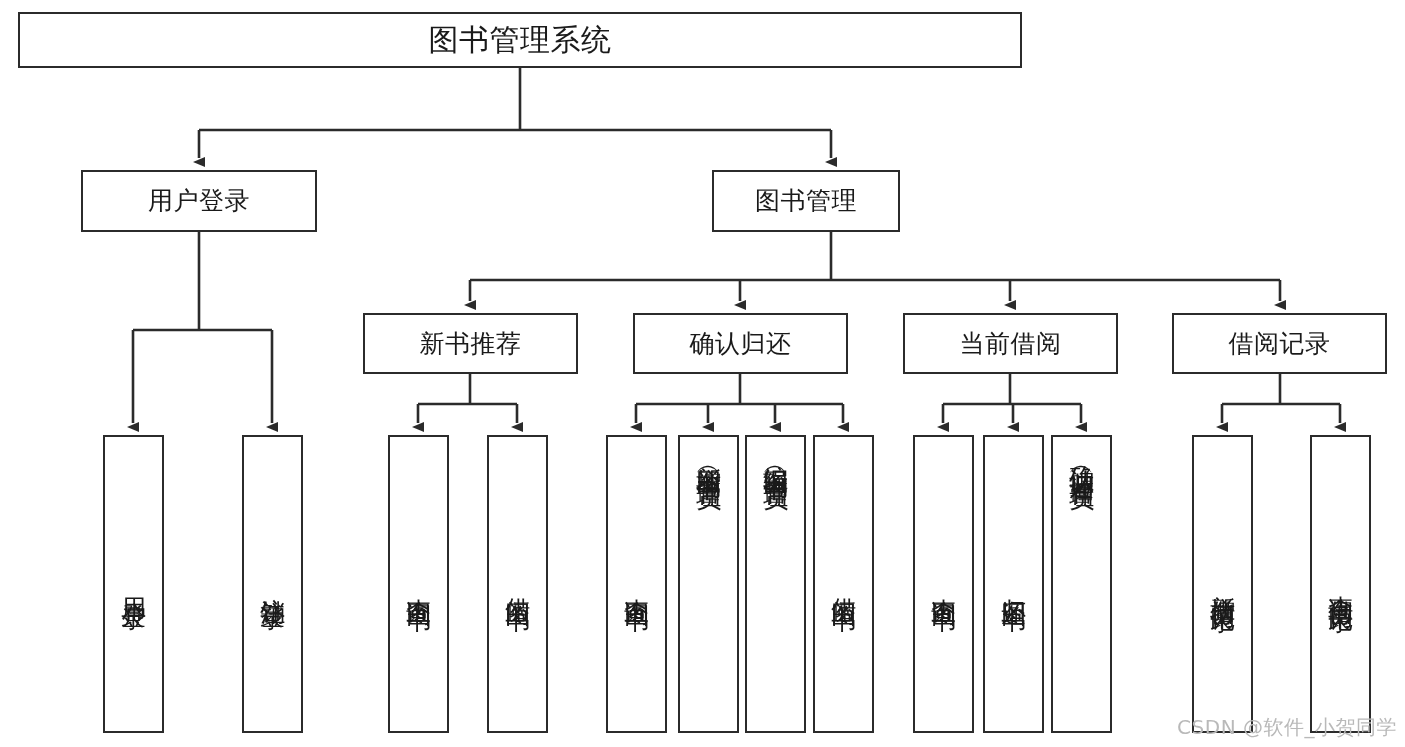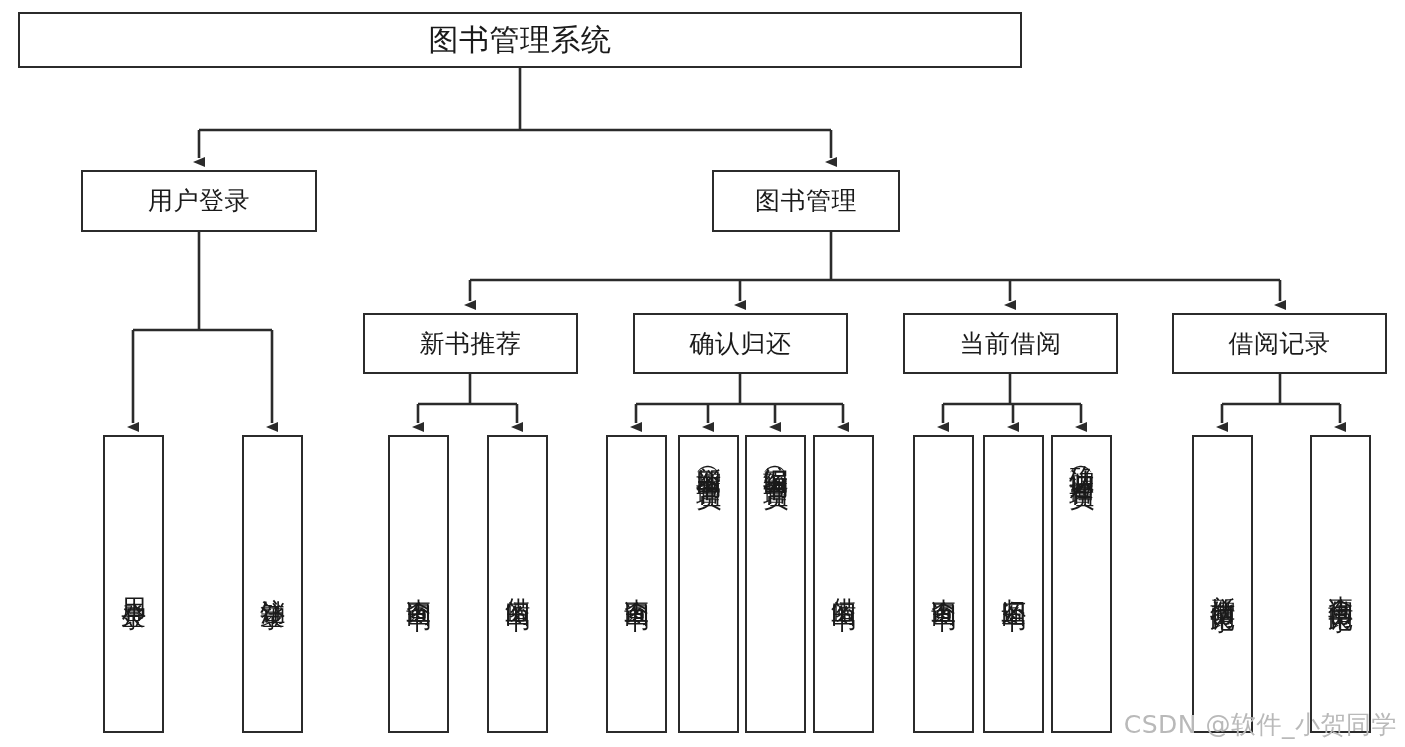--- a/index.html
+++ b/index.html
@@ -62,21 +62,21 @@
   }
   
   .node.v.short {
     align-items: center;
     padding-top: 0;
   }
   #watermark {
     position: absolute;
     right: 8px;
     bottom: 6px;
-    font-size: 25px;
+    font-size: 20px;
     color: #b9b9b9;
     letter-spacing: 0.5px;
     white-space: nowrap;
   }
 </style>
 </head>
 <body>
 
 <div id="canvas">
 

